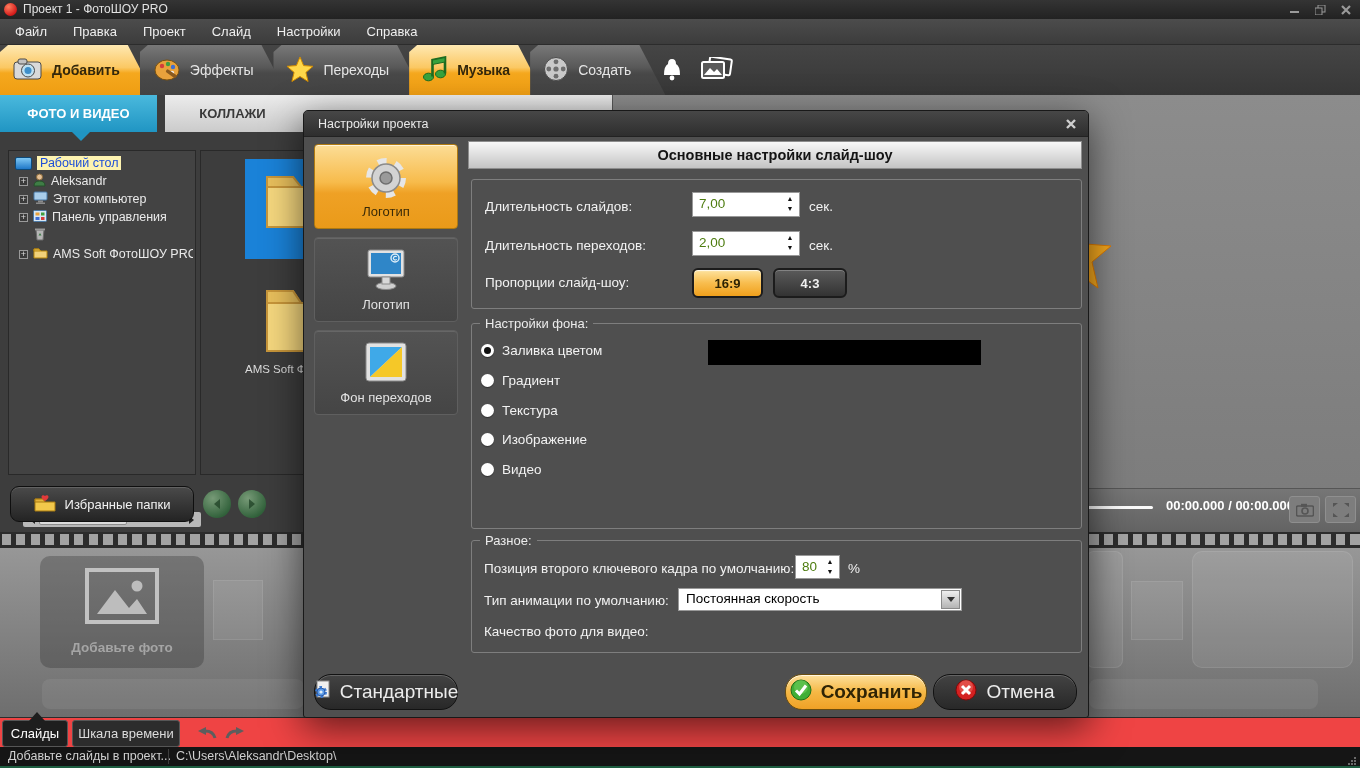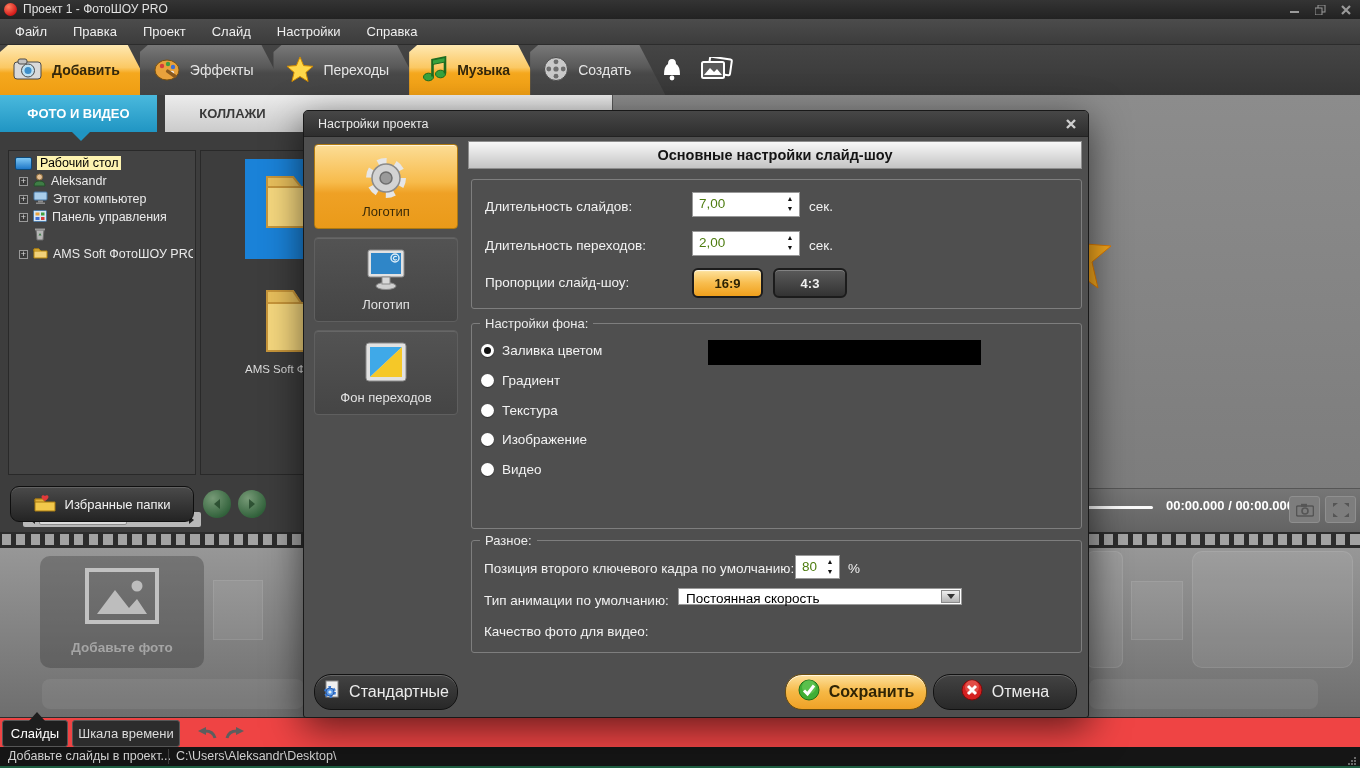--- a/index.html
+++ b/index.html
@@ -49,21 +49,21 @@
              background:linear-gradient(#ececec,#cbcbcb);padding-left:40px; }
   .kolltab { position:absolute; left:0; top:0; width:135px; height:37px; color:#3a3a3a;
              font-weight:bold; font-size:13px; display:flex; align-items:center; justify-content:center; }
   .treepanel { left:8px; top:55px; width:188px; height:325px; background:#434343;
                border:1px solid #292929; }
   .trow { position:absolute; left:0; height:18px; display:flex; align-items:center; gap:5px;
           font-size:12.5px; color:#eaeaea; white-space:nowrap; overflow:hidden; width:184px; }
   .expbox { width:9px; height:9px; border:1px solid #9a9a9a; background:#3a3a3a; position:relative; flex:0 0 9px; }
   .expbox::before { content:"+"; position:absolute; left:0; top:-2px; width:7px; font-size:9px;
                     line-height:11px; color:#ddd; text-align:center; }
-  .sel-lbl { background:#fdf3b0; color:#000000; padding:0 3px; }
+  .sel-lbl { background:#fdf3b0; color:#1d4ed8; padding:0 3px; }
   .hscroll { left:14px; top:361px; width:178px; height:15px; background:#b9b9b9; border-radius:2px; }
   .hscroll .thumb { position:absolute; left:16px; top:2px; width:88px; height:11px;
                     background:#dcdcdc; border:1px solid #8d8d8d; border-radius:2px; }
   .arrowL::before, .arrowR::before { content:""; position:absolute; top:4px;
           border:4px solid transparent; }
   .arrowL::before { left:3px;  border-right:5px solid #222; }
   .arrowR::before { right:3px; border-left:5px solid #222; }
   .favbtn { left:10px; top:391px; width:184px; height:36px; border-radius:9px;
             border:1px solid #0f0f0f; background:linear-gradient(#4a4a4a,#242424);
             box-shadow:inset 0 1px 0 #636363; color:#f1f1f1; font-size:13px;
@@ -156,21 +156,21 @@
            box-shadow:0 1px 1px rgba(0,0,0,.4); }
   .radio.sel::before { content:""; position:absolute; left:3px; top:3px; width:7px; height:7px;
            border-radius:50%; background:#111; }
   .swatch { position:absolute; background:#000; }
   .abtn { position:absolute; height:30px; border:2px solid #1c1c1c; border-radius:6px;
           font-size:13px; font-weight:bold; display:flex; align-items:center; justify-content:center; }
   .abtn.on  { background:linear-gradient(#fde39f,#f8bd4e 50%,#f0a01c);
               box-shadow:inset 0 1px 1px rgba(255,255,255,.8); color:#2e2304; }
   .abtn.off { background:linear-gradient(#5a5a5a,#333); color:#f0f0f0;
               box-shadow:inset 0 1px 0 rgba(255,255,255,.25); }
-  .fbtn { position:absolute; top:563px; height:36px; border-radius:17px; font-size:16px;
+  .fbtn { position:absolute; top:563px; height:36px; border-radius:17px; font-size:19px;
           display:flex; align-items:center; justify-content:center; gap:9px; }
   .fbtn.dark   { background:linear-gradient(#434343,#282828); border:1px solid #121212;
                  box-shadow:inset 0 1px 0 rgba(255,255,255,.18); color:#ececec; }
   .fbtn.orange { background:linear-gradient(#fde09c,#f6b845 50%,#efa126); border:1px solid #6b4e10;
                  box-shadow:inset 0 1px 0 rgba(255,255,255,.7); color:#2f2405; font-weight:bold; }
 </style>
 </head>
 <body>
 
 <div id="app">
@@ -553,21 +553,21 @@
       <span class="legend">Разное:</span>
 
       <span class="flbl" style="left:12px; top:20px;">Позиция второго ключевого кадра по умолчанию:</span>
       <div class="spin" style="left:323px; top:14px; width:45px; height:24px;">
         <span class="val">80</span>
         <span class="arrows">▲<br>▼</span>
       </div>
       <span class="flbl" style="left:376px; top:20px;">%</span>
 
       <span class="flbl" style="left:12px; top:52px;">Тип анимации по умолчанию:</span>
-      <div class="dd" style="left:206px; top:47px; width:284px; height:17px;">
+      <div class="dd" style="left:206px; top:47px; width:284px; height:23px;">
         <span class="val">Постоянная скорость</span>
         <span class="ddbtn"></span>
       </div>
 
       <span class="flbl" style="left:12px; top:83px;">Качество фото для видео:</span>
     </div>
 
     <div class="fbtn dark" style="left:10px; width:144px;">
       <span>
         <svg width="17" height="20">

